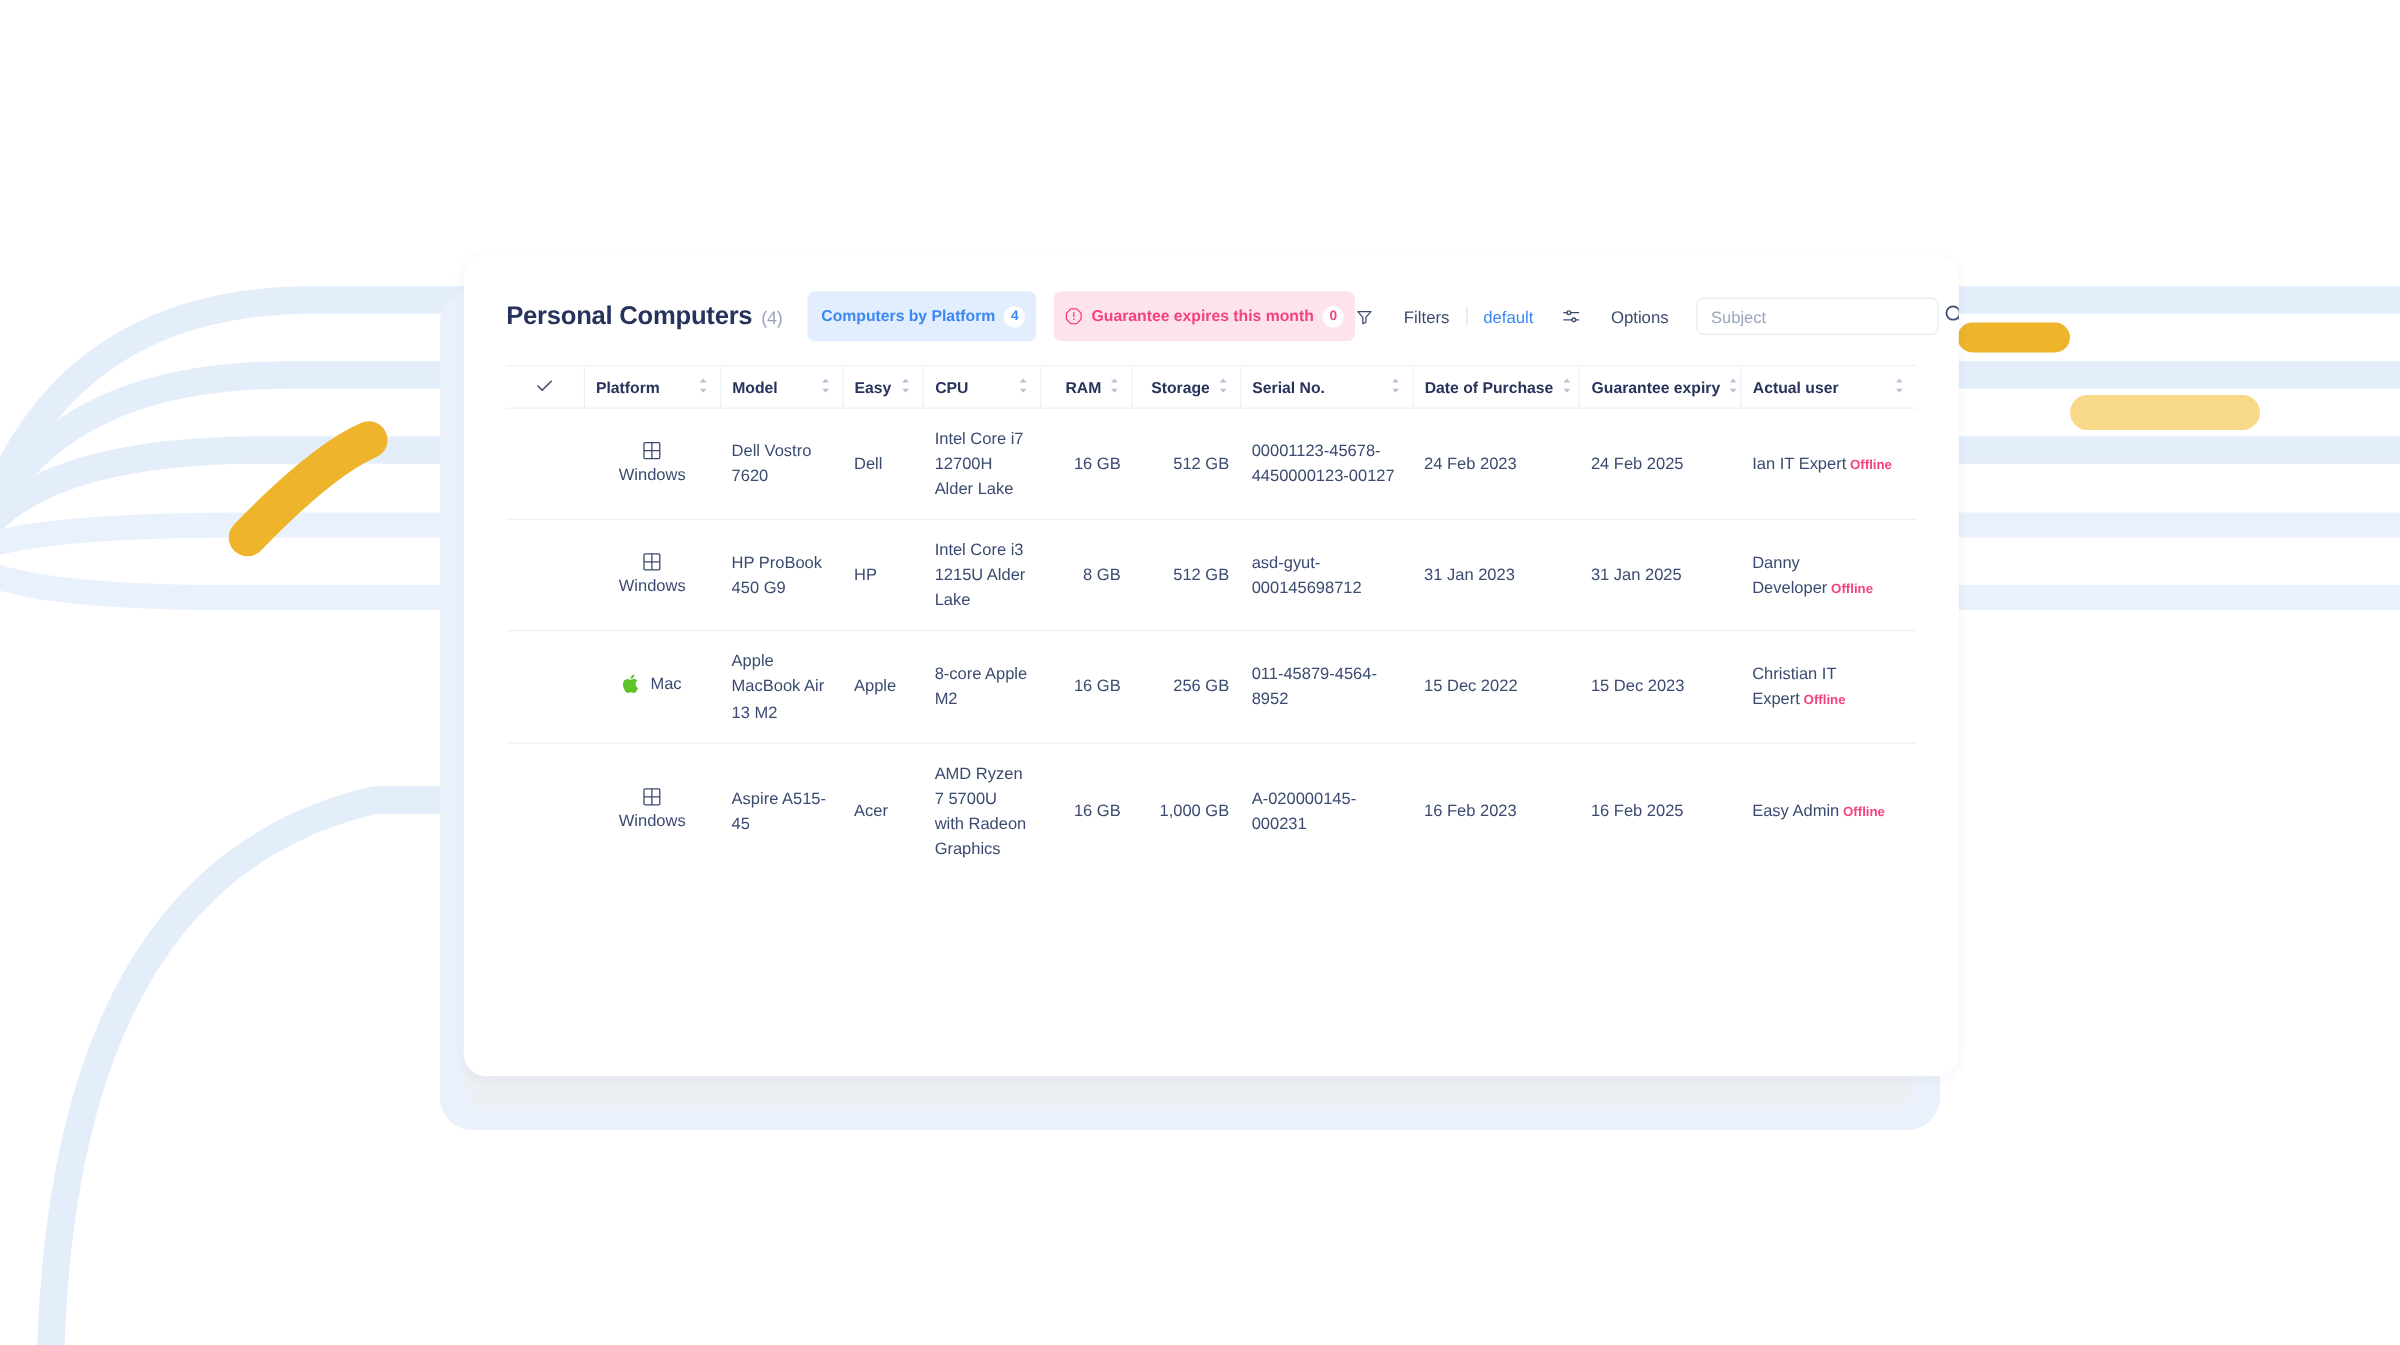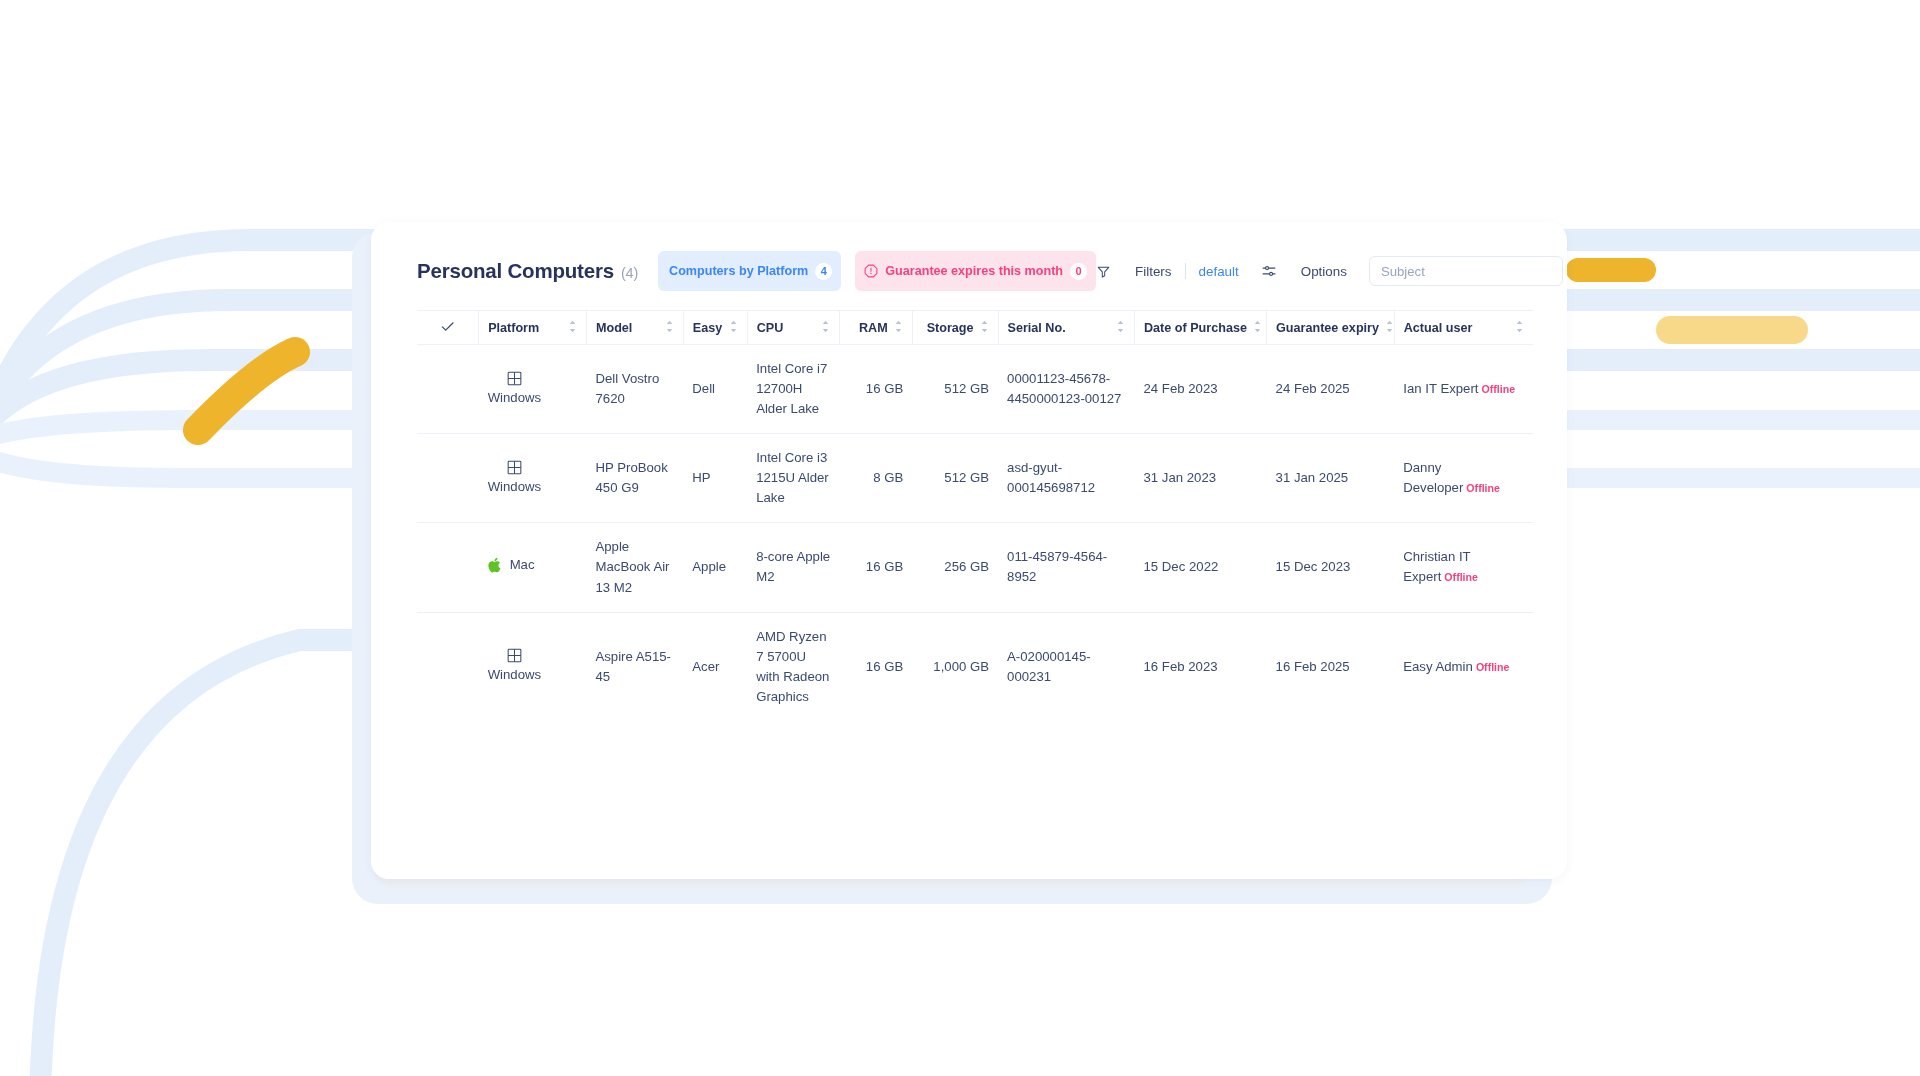--- a/index.html
+++ b/index.html
@@ -46,28 +46,27 @@
     width: 1160px;
     height: 666px;
     border-radius: 22px;
     background: #eceff3;
   }
 
   
   #main-card {
     position: absolute;
     left: 371px;
-    top: 222px;
+    top: 204px;
     width: 1196px;
     height: 657px;
     background: #ffffff;
     border-radius: 18px;
     box-shadow: 0 2px 10px rgba(40,60,110,0.05);
     overflow: hidden;
-    padding-left: 12px;
   }
 
   
   .card-header {
     display: flex;
     align-items: center;
     padding: 26px 34px 0 34px;
     height: 72px;
   }
 
@@ -220,21 +219,21 @@
   tbody td {
     border-bottom: 1px solid #edf1f7;
     padding: 14px 9px;
     font-size: 13.2px;
     color: #3b4a70;
     vertical-align: middle;
     line-height: 1.52;
   }
   tbody tr:last-child td { border-bottom: none; }
   tbody td.num { text-align: right; white-space: nowrap; }
-  tbody td.cell-platform { text-align: left; }
+  tbody td.cell-platform { text-align: center; }
 
   .platform-cell {
     display: inline-flex;
     flex-direction: column;
     align-items: center;
     gap: 2px;
     color: #3b4a70;
   }
   .platform-cell.inline {
     flex-direction: row;

